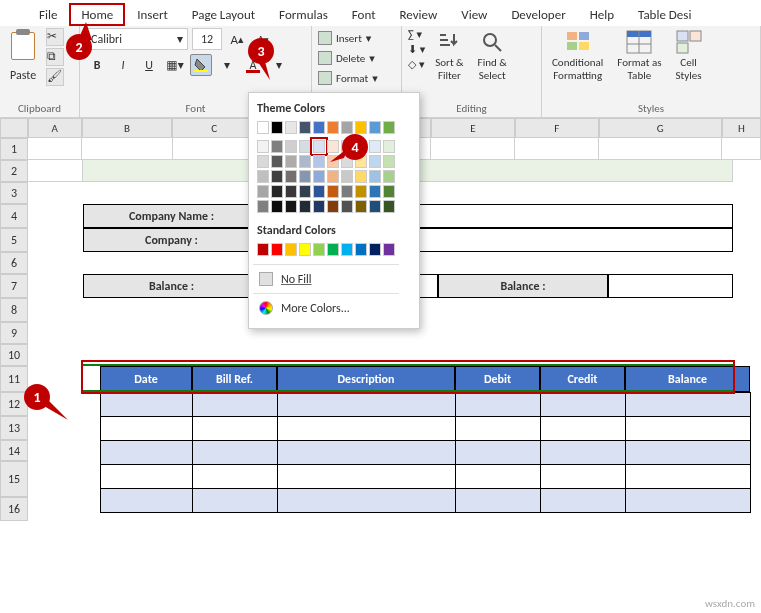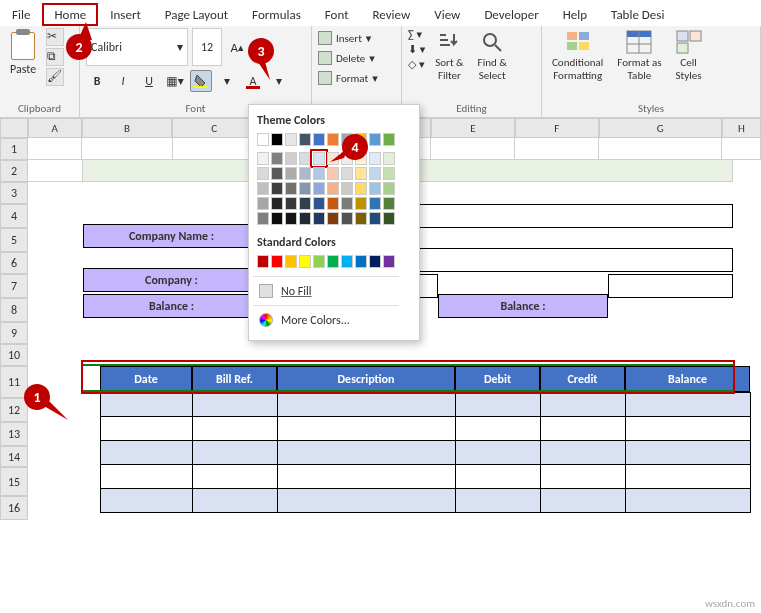--- a/index.html
+++ b/index.html
@@ -1,54 +1,54 @@
 <!DOCTYPE html>
 <html><head>
 <meta charset="utf-8">
 <style>
 * { box-sizing: border-box; font-family: 'Segoe UI', Calibri, sans-serif; }
 body { margin: 0; background: #fff; width: 761px; height: 613px; overflow: hidden; position: relative; font-size: 12px; color: #333; }
 
 
-.tabs { display: flex; background: #fff; height: 26px; align-items: flex-end; font-size: 13px; }
+.tabs { display: flex; background: #fff; height: 26px; align-items: flex-end; font-size: 13px; margin-left: 27px; }
 .tab { padding: 4px 12px; cursor: pointer; color: #333; }
 .tab.active { border: 2px solid #c00000; padding: 2px 10px; }
 
 
 .ribbon { display: flex; background: #f3f3f3; border-bottom: 1px solid #d0d0d0; height: 92px; }
 .group { border-right: 1px solid #d0d0d0; padding: 2px 6px 0 6px; display: flex; flex-direction: column; justify-content: space-between; }
 .group-label { text-align: center; font-size: 11px; color: #666; padding-bottom: 2px; }
 .group-body { display: flex; gap: 6px; align-items: flex-start; flex: 1; }
 
 
-.paste-btn { display: flex; flex-direction: column; align-items: center; gap: 2px; padding: 4px; }
+.paste-btn { display: flex; flex-direction: column; align-items: center; gap: 8px; padding: 4px; }
 .paste-icon { width: 24px; height: 28px; background: #fff; border: 1px solid #c08030; border-radius: 2px; position: relative; }
 .paste-icon::before { content:""; position:absolute; top:-4px; left:4px; width:14px; height:6px; background:#888; border-radius:2px; }
 .mini-col { display: flex; flex-direction: column; gap: 2px; }
 .mini-icon { width: 18px; height: 18px; background: #e8e8e8; border: 1px solid #ccc; }
 
 
 .font-row { display: flex; gap: 4px; align-items: center; margin-bottom: 4px; }
-.font-sel { border: 1px solid #ccc; background: #fff; height: 38px; padding: 0 4px; display: flex; align-items: center; justify-content: space-between; }
+.font-sel { border: 1px solid #ccc; background: #fff; height: 22px; padding: 0 4px; display: flex; align-items: center; justify-content: space-between; }
 .font-name { width: 102px; }
 .font-size { width: 30px; justify-content: center; }
 .btn { width: 22px; height: 22px; border: 1px solid transparent; display: inline-flex; align-items: center; justify-content: center; cursor: pointer; border-radius: 2px; }
 .btn.fill-highlight { background: #c8d8e8; border: 1px solid #888; }
 
 
 .cell-item { display: flex; align-items: center; gap: 4px; font-size: 11px; height: 20px; }
 .cell-icon { width: 14px; height: 14px; background: #d0e0d0; border: 1px solid #888; }
 
 
 .edit-col { display: flex; flex-direction: column; gap: 0; }
 .big-btn { display: flex; flex-direction: column; align-items: center; gap: 2px; padding: 2px 4px; font-size: 11px; text-align: center; }
 .big-btn svg { height: 24px; }
 
 
-.color-popup { position: absolute; left: 248px; top: 104px; width: 172px; background: #fff; border: 1px solid #ccc; box-shadow: 2px 3px 8px rgba(0,0,0,0.25); z-index: 50; padding: 4px 24px 8px 8px; }
+.color-popup { position: absolute; left: 248px; top: 92px; width: 172px; background: #fff; border: 1px solid #ccc; box-shadow: 2px 3px 8px rgba(0,0,0,0.25); z-index: 50; padding: 4px 24px 8px 8px; }
 .popup-section-label { font-weight: 600; font-size: 12px; margin: 4px 0 6px 0; }
 .color-row { display: flex; gap: 2px; margin-bottom: 2px; }
 .swatch { width: 13px; height: 13px; border: 1px solid #ccc; cursor: pointer; }
 .swatch.selected { outline: 2px solid #c00000; outline-offset: 1px; }
 .popup-item { display: flex; align-items: center; gap: 8px; padding: 5px 2px; cursor: pointer; font-size: 12px; }
 .nofill-box { width: 14px; height: 14px; background: #e0e0e0; border: 1px solid #aaa; }
 .more-icon { width: 14px; height: 14px; border-radius: 50%; background: conic-gradient(red,orange,yellow,green,cyan,blue,magenta,red); border: 1px solid #aaa; }
 
 
 .col-headers { display: flex; height: 20px; background: #e8e8e8; font-size: 11px; }
@@ -58,21 +58,21 @@
 
 .sheet { position: absolute; left: 0; top: 118px; right: 0; }
 .sheetgrid { position: absolute; left: 28px; top: 20px; right: 0; }
 .cellrow { display: flex; }
 .cell { border-right: 1px solid #d0d0d0; border-bottom: 1px solid #d0d0d0; height: 22px; }
 
 
 .callout { position: absolute; width: 26px; height: 26px; border-radius: 50%; background: #c00000; color: #fff; font-weight: bold; display: flex; align-items: center; justify-content: center; font-size: 14px; z-index: 100; }
 
 
-.form-label { background: #c4b5fd; font-weight: bold; display: flex; align-items: center; justify-content: center; border: 1px solid #000; height: 24px; margin-top: 20px; }
+.form-label { background: #e5e5e5; font-weight: bold; display: flex; align-items: center; justify-content: center; border: 1px solid #000; height: 24px; }
 .form-val { background: #fff; border: 1px solid #000; height: 24px; }
 .tbl-header { background: #4472c4; color: #fff; font-weight: bold; display: flex; align-items: center; justify-content: center; height: 26px; border: 1px solid #000; }
 .selected-row-outline { position: absolute; border: 2px solid #107c10; pointer-events: none; }
 .tbl-row td { border: 1px solid #000; height: 24px; }
 .blue-row td { background: #d9e1f2; }
 
 .watermark { position:absolute; bottom:3px; right:6px; font-size:11px; color:#aaa; z-index:200;}
 </style>
 </head>
 <body>
@@ -230,25 +230,25 @@
     <div class="rowh" style="height:22px">1</div>
     <div class="rowh" style="height:22px">2</div>
     <div class="rowh" style="height:22px">3</div>
     <div class="rowh" style="height:24px">4</div>
     <div class="rowh" style="height:24px">5</div>
     <div class="rowh" style="height:22px">6</div>
     <div class="rowh" style="height:24px">7</div>
     <div class="rowh" style="height:24px">8</div>
     <div class="rowh" style="height:22px">9</div>
     <div class="rowh" style="height:22px">10</div>
-    <div class="rowh" style="height:32px">11</div>
+    <div class="rowh" style="height:26px">11</div>
     <div class="rowh" style="height:24px">12</div>
     <div class="rowh" style="height:24px">13</div>
     <div class="rowh" style="height:21px">14</div>
-    <div class="rowh" style="height:29px">15</div>
+    <div class="rowh" style="height:36px">15</div>
     <div class="rowh" style="height:24px">16</div>
   </div>
 
   <div class="sheetgrid">
 
     <div class="cellrow">
         <div class="cell" style="width:55px;height:22px"></div>
         <div class="cell" style="width:92px"></div>
         <div class="cell" style="width:85px"></div>
         <div class="cell" style="width:178px"></div>

